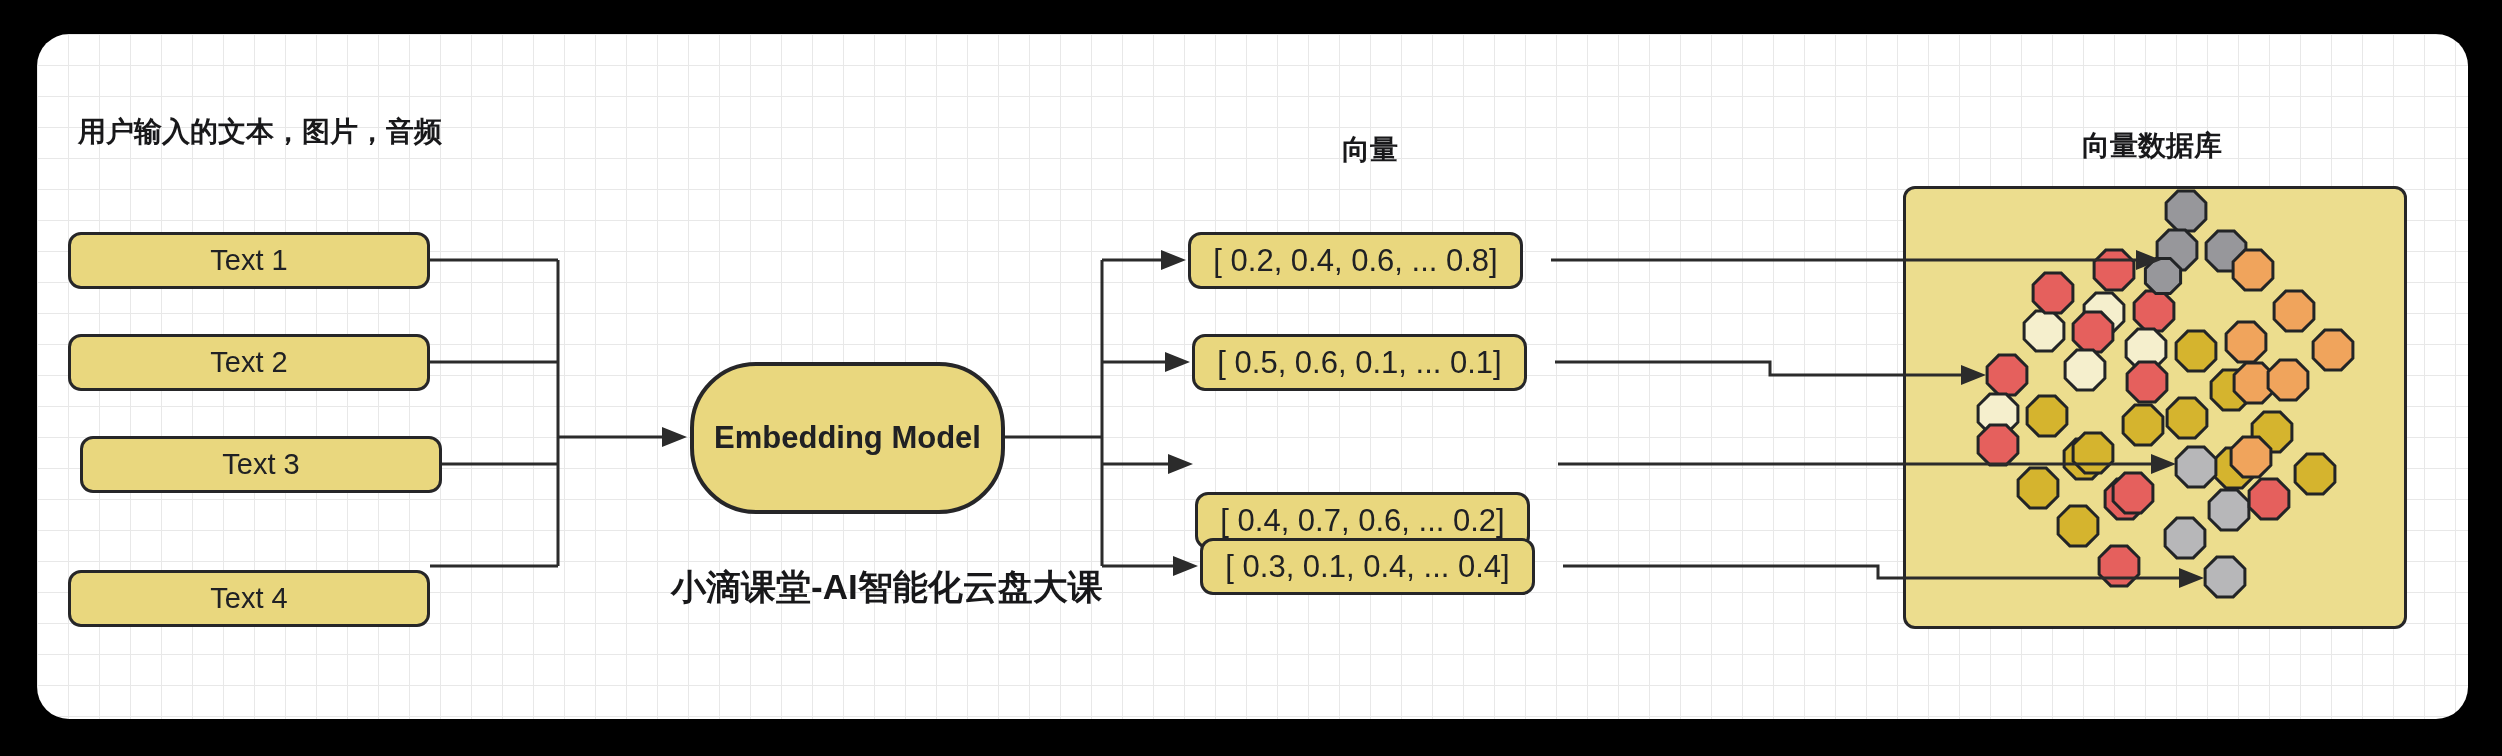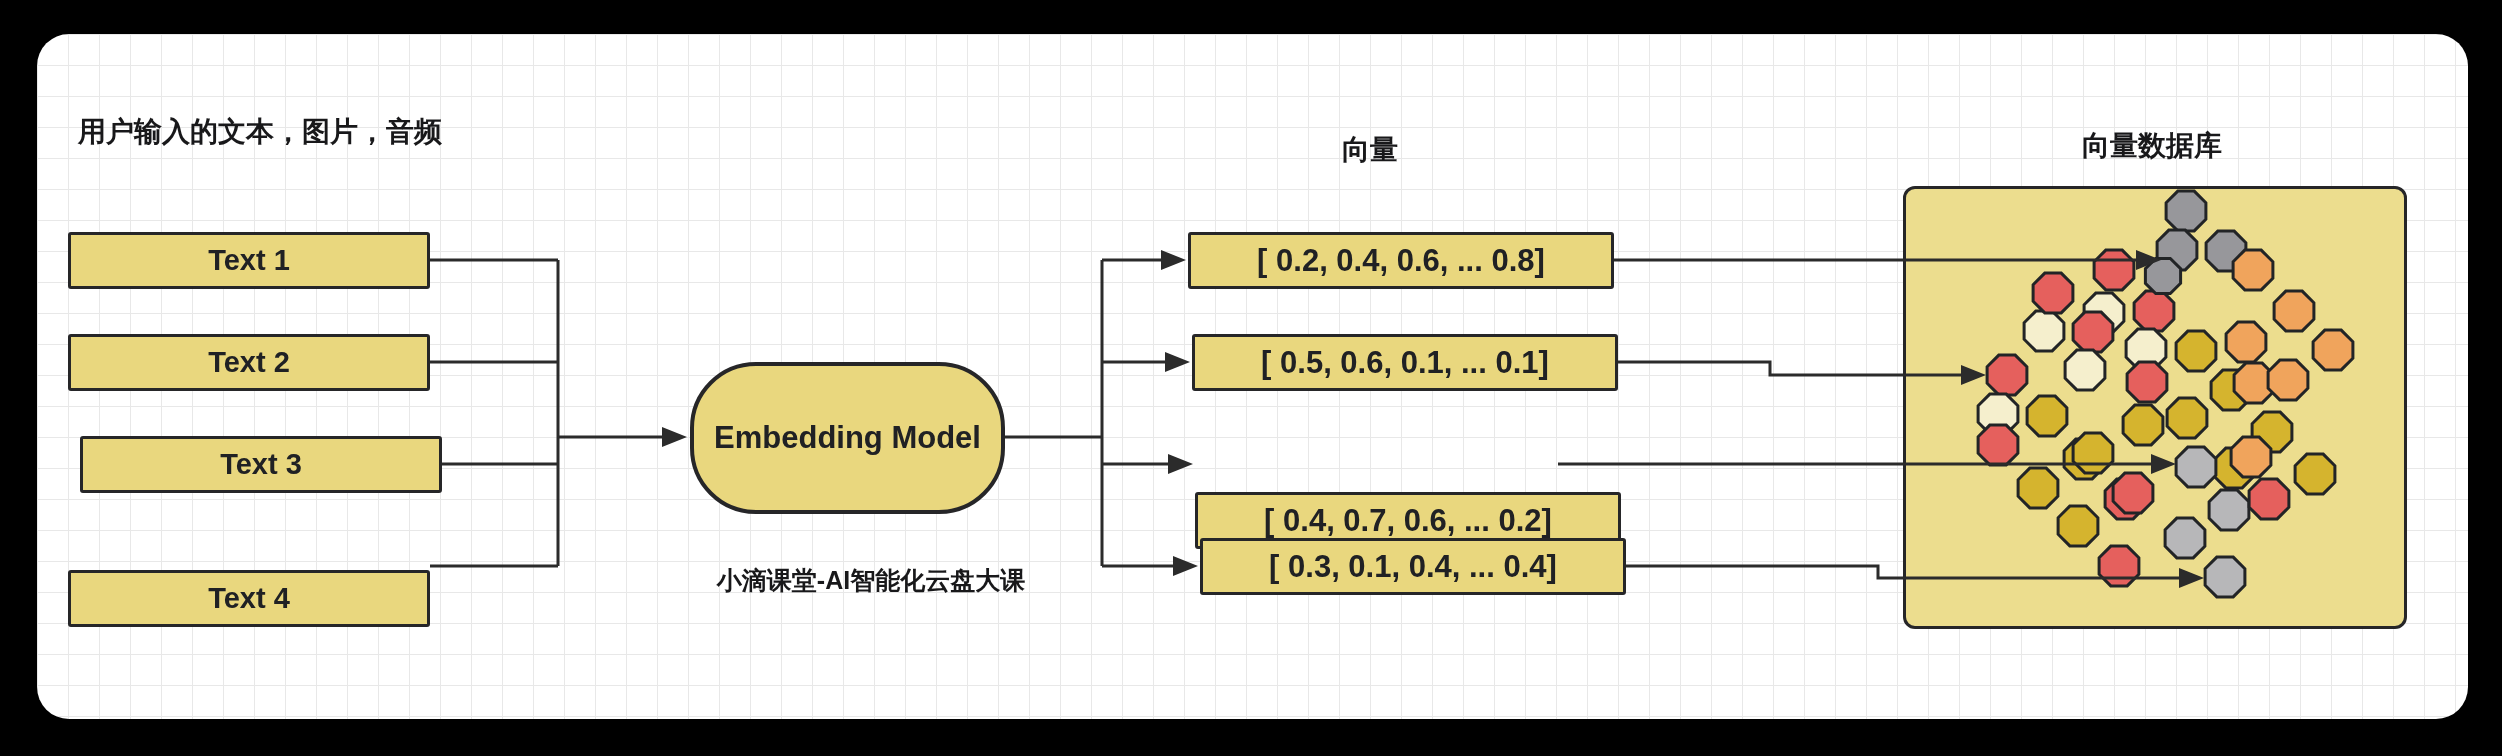--- a/index.html
+++ b/index.html
@@ -19,30 +19,30 @@
         background-size:31px 31px;}
   .db-box{position:absolute;left:1903px;top:186px;width:504px;height:443px;
         background:var(--db-fill);border:3.5px solid var(--stroke);
         border-radius:12px;box-sizing:border-box;z-index:1;}
   svg.layer{position:absolute;left:0;top:0;z-index:2;}
   .conn{stroke:var(--connector);stroke-width:3;fill:none;}
   .arrowhead{fill:var(--connector);stroke:none;}
   .node{position:absolute;display:flex;align-items:center;justify-content:center;
         box-sizing:border-box;z-index:3;color:var(--text);}
   .rect-node{background:var(--shape-fill);border:3.5px solid var(--stroke);
-        border-radius:3px;font-size:29px;font-weight:700;}
+        border-radius:13px;font-size:29px;font-weight:400;}
   .text-box{left:68px;width:362px;height:57px;}
-  .vec-box{width:426px;height:57px;font-size:31px;}
+  .vec-box{width:335px;height:57px;font-size:31px;}
   .embed-box{left:690px;top:362px;width:315px;height:152px;border-radius:66px;
         border-width:4px;font-size:31px;font-weight:600;}
   .lbl{position:absolute;z-index:3;color:#18181a;font-weight:700;font-size:28px;
        line-height:1.15;white-space:nowrap;}
   .lbl.center{text-align:center;}
   .watermark{position:absolute;z-index:3;color:#18181a;font-weight:700;
-       font-size:25px;text-align:center;white-space:nowrap;}
+       font-size:35px;text-align:center;white-space:nowrap;}
 </style>
 </head>
 <body>
 
 <div class="stage">
 
   <div class="card"></div>
 
   <div class="db-box"></div>
 

